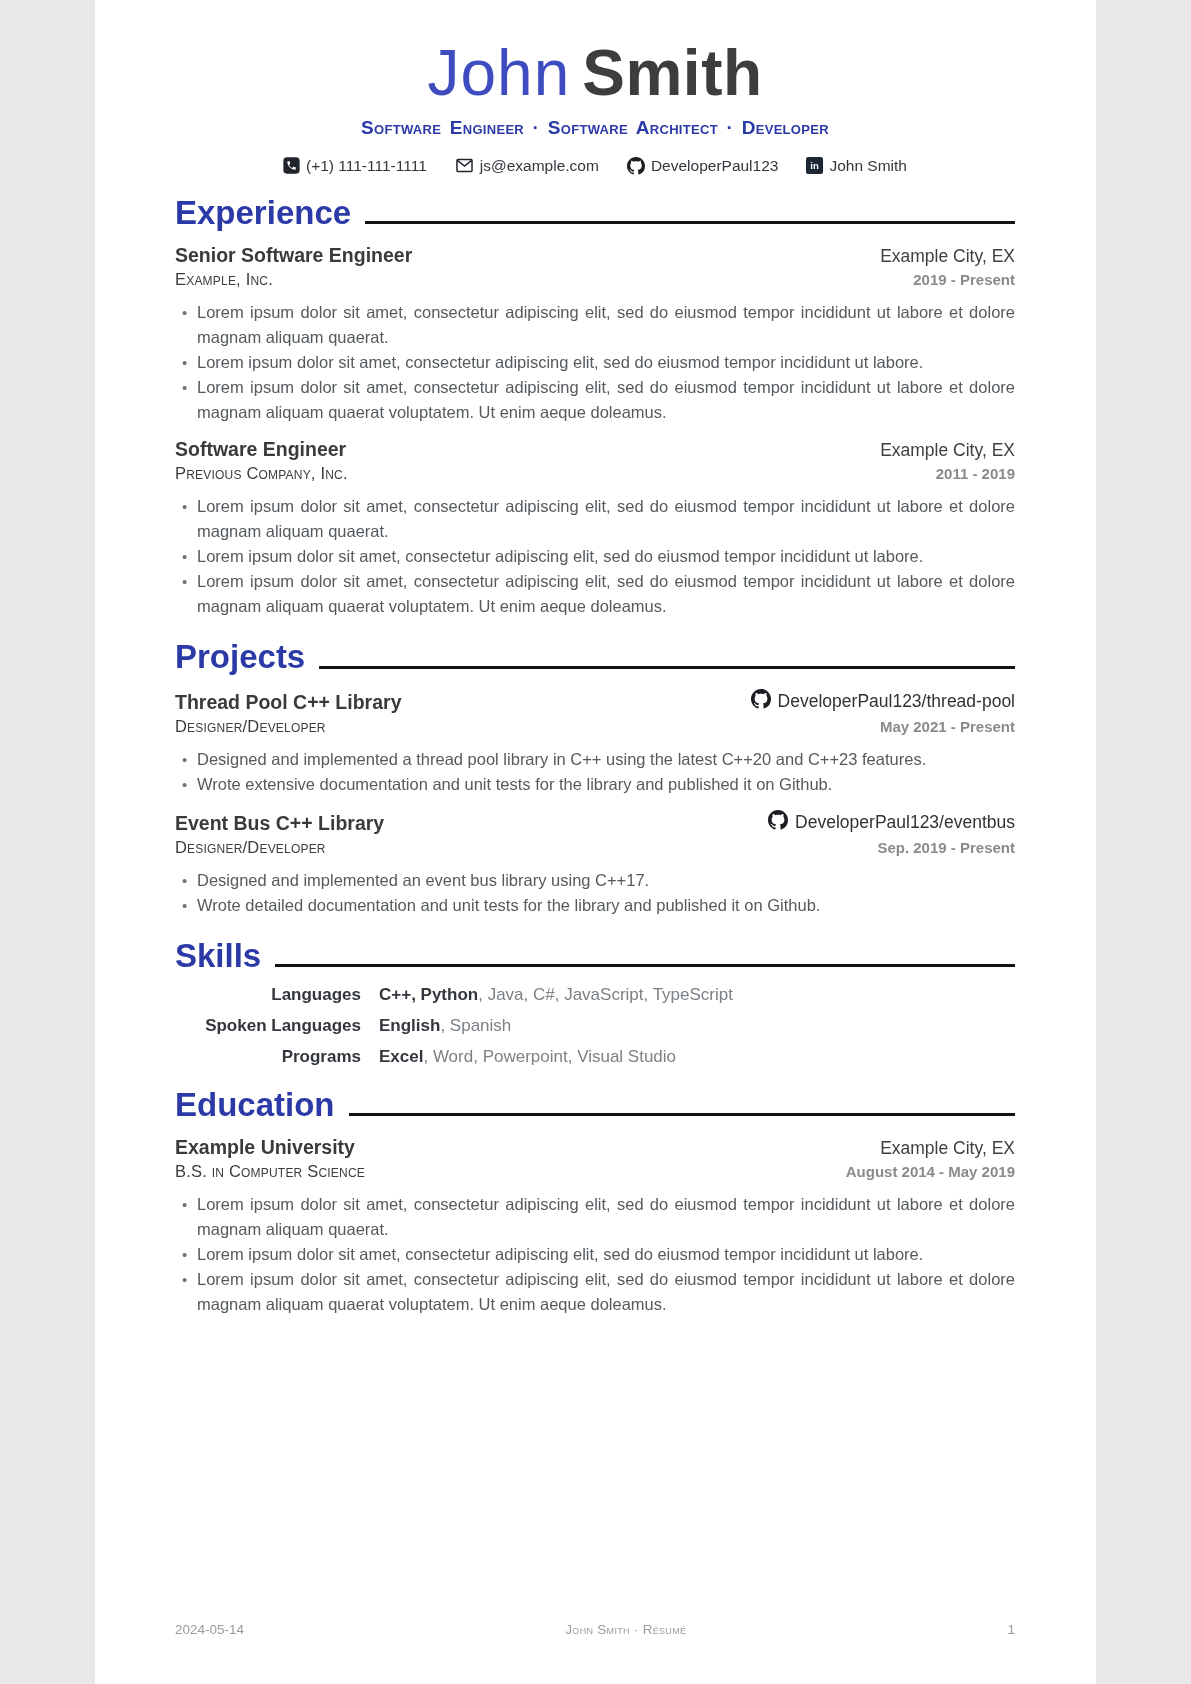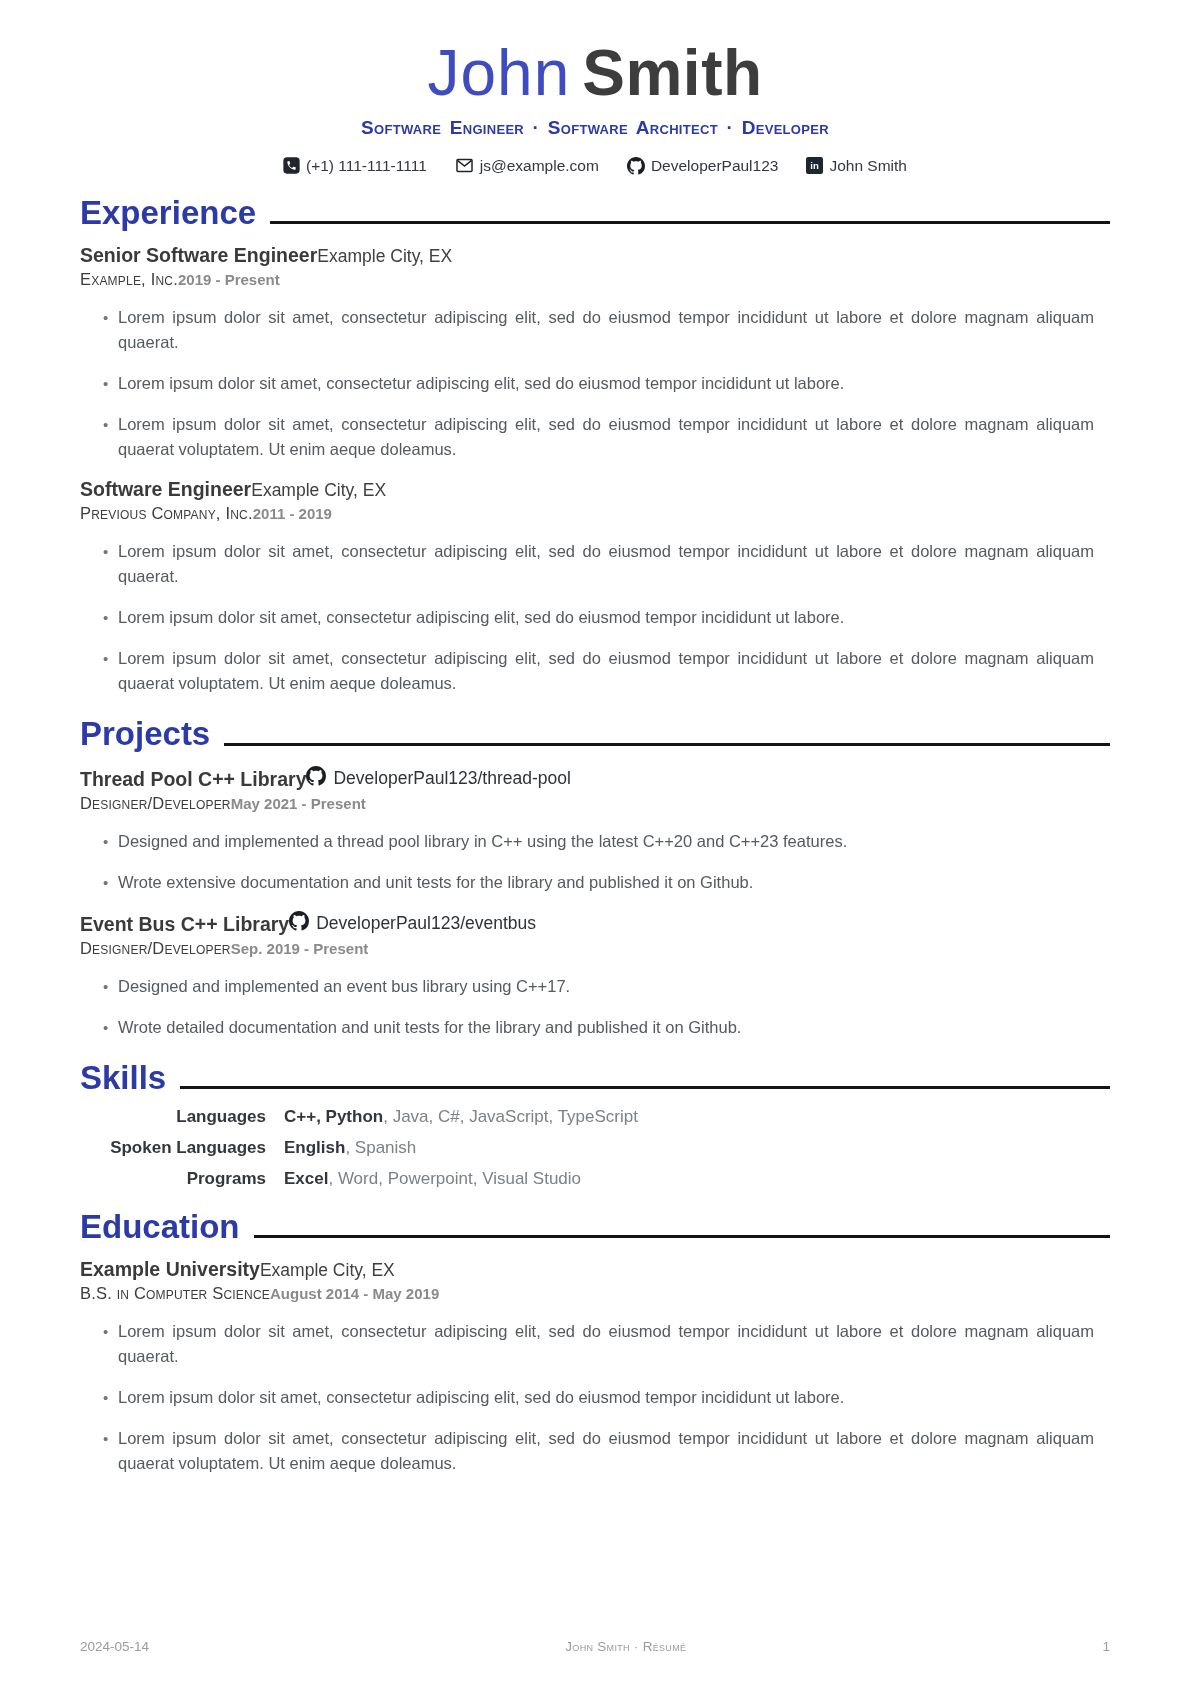--- a/index.html
+++ b/index.html
@@ -1,18 +1,18 @@
 <!DOCTYPE html>
 <html><head>
 <meta charset="utf-8">
 <style>
   * { box-sizing: border-box; }
   html, body { margin: 0; padding: 0; background: #e8e8e8; }
   .page {
-    width: 1191px; height: 1684px; margin: 0 auto; background: #ffffff;
+    width: 1001px; height: 1684px; margin: 0 auto; background: #ffffff;
     position: relative; font-family: "Liberation Sans", "DejaVu Sans", sans-serif;
     color: #3a3a3a; padding: 34px 81px 0 80px; overflow: hidden;
   }
   
   .name { text-align: center; font-size: 64px; line-height: 1.05; margin-top: 6px; }
   .name .first { color: #3e4cc0; font-weight: 300; letter-spacing: 1px; }
   .name .last  { color: #3d3d3d; font-weight: bold; margin-left: 12px; letter-spacing: 0.5px; }
   .tagline {
     text-align: center; margin-top: 10px; color: #2b3aa6; font-weight: 600;
     font-variant: small-caps; font-size: 19px; word-spacing: 3px; letter-spacing: 0.3px;
@@ -22,41 +22,41 @@
     display: flex; justify-content: center; align-items: center; gap: 28px;
     margin-top: 17px; font-size: 15.5px; color: #33373d;
   }
   .contact { display: inline-flex; align-items: center; gap: 6px; }
   .contact svg { display: block; }
   
   .section-head { display: flex; align-items: flex-end; margin: 20px 0 6px; }
   .section-title { font-size: 33px; font-weight: bold; color: #2b3aa6; line-height: 1.1; margin: 0; }
   .section-rule { flex: 1; border-bottom: 3.5px solid #141414; margin-left: 14px; margin-bottom: 7px; }
   .entry { margin-top: 13px; }
-  .entry-row { display: flex; align-items: baseline; }
+  .entry-row { display: flex; justify-content: space-between; align-items: baseline; }
   .entry-title { font-size: 19.5px; font-weight: bold; color: #3a3a3a; }
   .entry-loc { font-size: 17.5px; color: #3f3f3f; }
   .entry-sub { font-variant: small-caps; font-size: 16.5px; color: #3c3c3c; letter-spacing: 0.2px; }
   .entry-date { font-size: 15px; color: #8a8a8a; font-weight: bold; }
   .entry-row.second { margin-top: 3px; }
   .repo-link { display: inline-flex; align-items: center; gap: 7px; font-size: 17.5px; color: #2f3337; }
   ul.bullets { margin: 11px 0 2px; padding: 0 0 0 22px; list-style: none; }
   ul.bullets li {
     position: relative; color: #555a5e; font-size: 16.5px; line-height: 25px;
-    text-align: justify; margin: 16px;
+    text-align: justify; margin: 0;
   }
   ul.bullets li::before { content: "•"; position: absolute; left: -15px; top: 0; color: #6f7478; font-size: 15px; }
   
   .skill-row { display: flex; align-items: flex-end; margin-top: 11px; }
   .skill-label { width: 186px; text-align: right; font-weight: bold; font-size: 17px; color: #33373d; flex: none; }
   .skill-value { margin-left: 18px; font-size: 17px; color: #7c8186; }
   .skill-value .strong { font-weight: bold; color: #33373d; }
   
   .footer {
-    position: absolute; left: 80px; right: 81px; bottom: 30px;
+    position: absolute; left: 80px; right: 81px; bottom: 47px;
     display: flex; justify-content: space-between; align-items: baseline;
     color: #9b9b9b; font-size: 13.5px;
   }
   .footer .center { font-variant: small-caps; letter-spacing: 0.3px; }
 </style>
 </head>
 <body>
 
 <div class="page">
 

